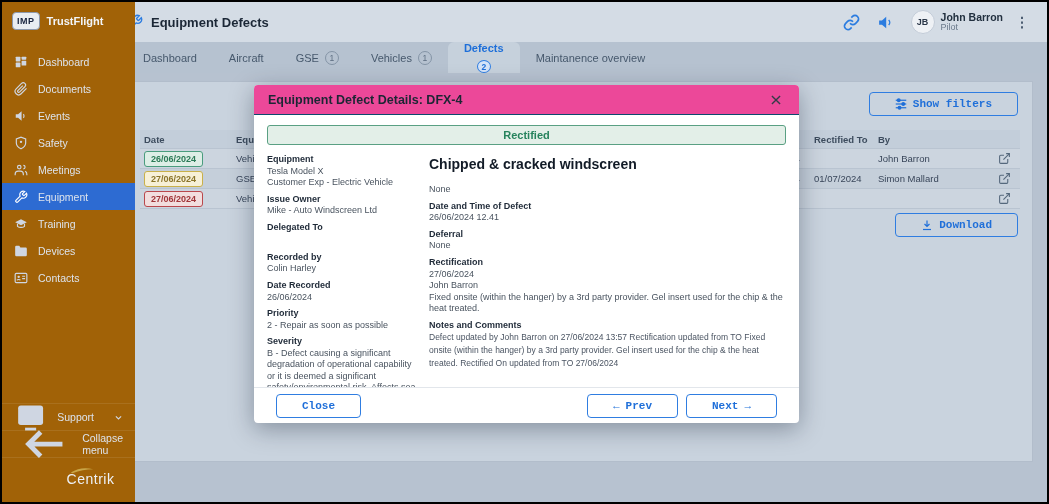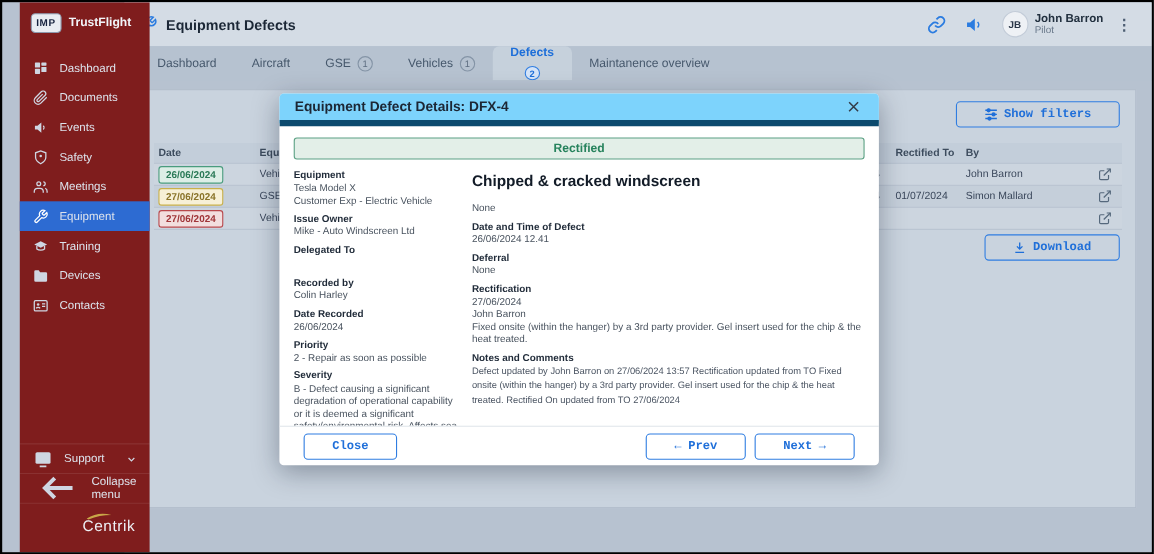--- a/index.html
+++ b/index.html
@@ -2,21 +2,21 @@
 <html><head>
 <meta charset="utf-8">
 <style>
   * { margin:0; padding:0; box-sizing:border-box; }
   html,body { background:#000; }
   body { font-family:"Liberation Sans","DejaVu Sans",sans-serif; }
   #screen{ position:relative; width:1049px; height:504px; background:#b7c2d0;
            border:2px solid #000; overflow:hidden; }
 
   
-  .sidebar{ position:absolute; left:16px; top:0; bottom:0; width:118px; background:#7f1d1d; z-index:5;}
+  .sidebar{ position:absolute; left:0; top:0; bottom:0; width:133px; background:#a16207; z-index:5;}
   .logo-row{ display:flex; align-items:center; gap:7px; padding:10px 10px 8px 10px;}
   .logo-badge{ background:#e9edf2; color:#17233e; font-weight:bold; font-size:9px;
                padding:3px 4px; border-radius:4px; border:1px solid #8d99ad; letter-spacing:.5px;}
   .brand-name{ color:#f2f5f9; font-size:11px; font-weight:bold;}
   .nav{ list-style:none; margin-top:10px;}
   .nav li{ display:flex; align-items:center; gap:10px; height:27px; padding:0 12px;
            color:#dde3ec; font-size:10.5px; cursor:pointer;}
   .nav li.active{ background:#2d6bd2; }
   .nav .ic{ width:14px; height:14px; flex:0 0 14px; display:inline-flex;}
   .ic svg{ width:100%; height:100%;}
@@ -79,21 +79,21 @@
          border:1px solid; }
   .chip.green{ background:#ddeee6; border-color:#4a9c7e; color:#2b7a57;}
   .chip.yellow{ background:#f7f0d7; border-color:#c9b04a; color:#8a742a;}
   .chip.red{ background:#f2dede; border-color:#b9484c; color:#a03538;}
   .linkout{ background:none; border:none; cursor:pointer; display:inline-flex; padding:1px;}
 
   
   .modal{ position:absolute; left:252px; top:83px; width:545px; height:338px; background:#fff;
           border-radius:4px; box-shadow:0 6px 24px rgba(10,20,40,.35); z-index:20;
           display:flex; flex-direction:column;}
-  .m-head{ height:30px; background:#7dd3fc; border-bottom:6px solid #0c4a6e;
+  .m-head{ height:30px; background:#ec4899; border-bottom:1px solid #0c4a6e;
            border-radius:4px 4px 0 0; display:flex; align-items:center; padding:0 14px;}
   .m-title{ font-size:12.5px; font-weight:bold; color:#1c2634; flex:1;}
   .m-close{ background:none; border:none; cursor:pointer; display:flex; padding:2px;}
   .m-banner{ margin:10px 13px 0; height:20px; background:#e3efe8; border:1px solid #5aa083;
              border-radius:3px; display:flex; align-items:center; justify-content:center;
              color:#27835d; font-weight:bold; font-size:11px;}
   .m-body{ flex:1; display:flex; gap:12px; padding:9px 13px 2px; overflow:hidden;}
   .m-left{ width:150px; flex:0 0 150px;}
   .m-right{ flex:1; overflow:hidden;}
   .field{ margin-bottom:5px;}

